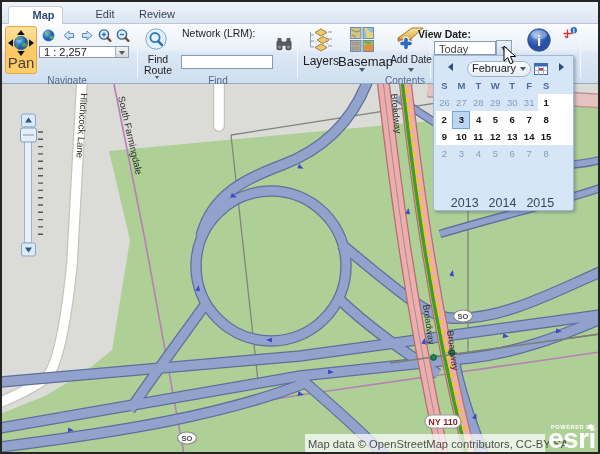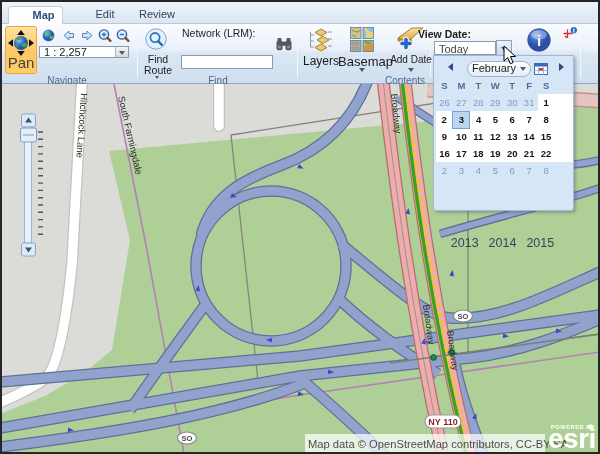--- a/index.html
+++ b/index.html
@@ -24,21 +24,21 @@
 .combo .dd{position:absolute;right:0;top:0;bottom:0;width:13px;background:linear-gradient(#f4f4f4,#d8d8d8);border-left:1px solid #a8b4c4;}
 .dar{position:absolute;width:0;height:0;border-left:3px solid transparent;border-right:3px solid transparent;border-top:4px solid #4a5a6e;}
 .rlabel{position:absolute;font-size:10.5px;color:#1c1c1c;}
 
 #cal{position:absolute;left:433px;top:55px;width:141px;height:156px;background:#d7e6f7;border:1px solid #a2b8d2;border-radius:0 0 3px 3px;box-shadow:2px 2px 3px rgba(60,80,110,.35);z-index:50;}
 #cal table{border-collapse:collapse;position:absolute;left:2px;top:21px;}
 #cal td{width:17px;height:17px;text-align:center;font-size:9.5px;padding:0;color:#151515;font-weight:bold;}
 #cal td.o{color:#7f9cc2;font-weight:normal;}
 #cal tr.hdr td{color:#4a6b9c;font-size:9.5px;}
 .crow{background:#fff;}
-#years{position:absolute;left:0px;top:140px;width:137px;font-size:12.5px;color:#33475f;text-align:center;margin-top:40px;}
+#years{position:absolute;left:0px;top:140px;width:137px;font-size:12.5px;color:#33475f;text-align:center;}
 #years span{margin:0 5px;}
 
 #map{position:absolute;left:0px;top:84px;width:600px;height:368px;}
 
 .bord{position:absolute;background:#262626;z-index:90;}
 #cursor{position:absolute;left:503px;top:45px;z-index:99;}
 </style></head>
 <body>
 <div id="app">
  <div id="tabbar">
@@ -433,30 +433,20 @@
    <tr class="crow">
             <td>9</td>
             <td>10</td>
             <td>11</td>
             <td>12</td>
             <td>13</td>
             <td>14</td>
             <td>15</td>
             <td></td>
           </tr>
-   <tr class="crow">
-            <td>16</td>
-            <td>17</td>
-            <td>18</td>
-            <td>19</td>
-            <td>20</td>
-            <td>21</td>
-            <td>22</td>
-            <td></td>
-          </tr>
    <tr>
             <td class="o">2</td>
             <td class="o">3</td>
             <td class="o">4</td>
             <td class="o">5</td>
             <td class="o">6</td>
             <td class="o">7</td>
             <td class="o">8</td>
             <td></td>
           </tr>

